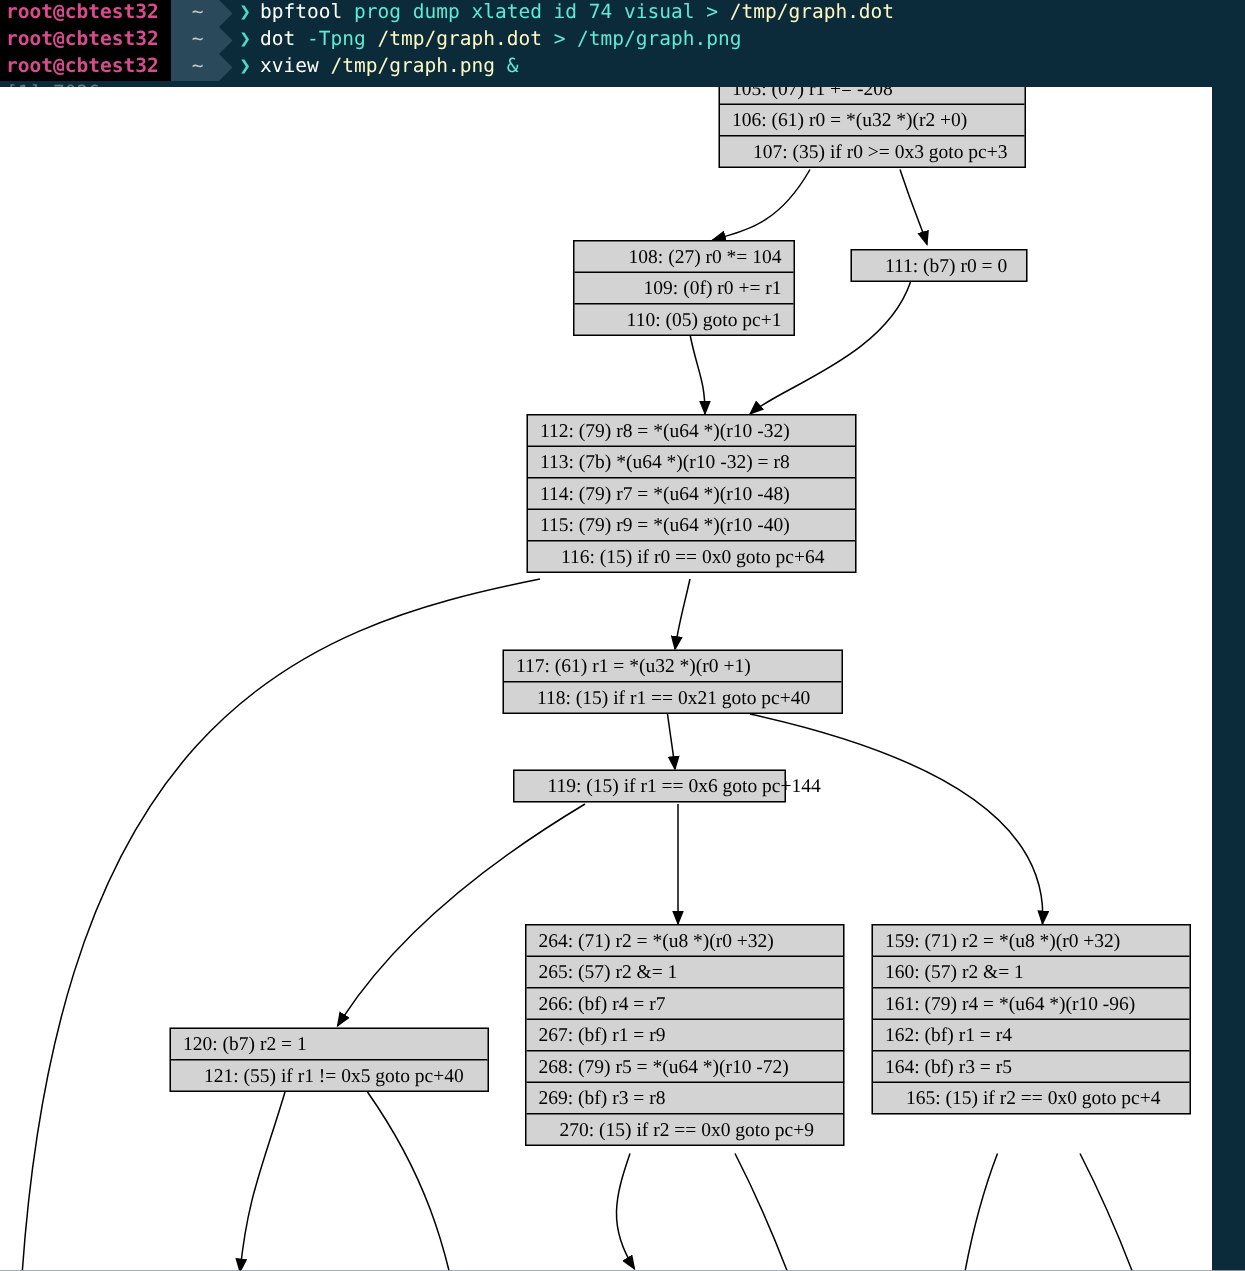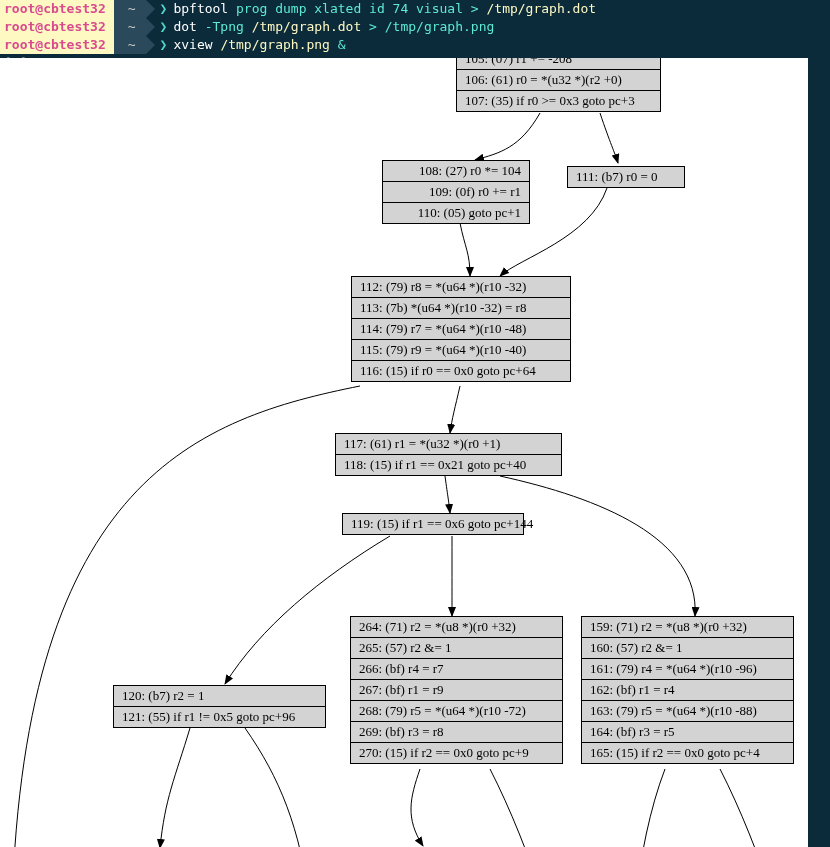--- a/index.html
+++ b/index.html
@@ -16,21 +16,21 @@
     padding: 0;
     font-size: 13px;
     line-height: 18px;
   }
   .term-line {
     display: flex;
     align-items: baseline;
     white-space: pre;
   }
   .host {
-    background: #fef9c3;
+    background: #000000;
     color: #d94b8e;
     font-weight: bold;
     padding: 0 8px 0 4px;
     position: relative;
   }
   .host::after {
     content: '';
     position: absolute;
     right: -9px;
     top: 0;
@@ -91,21 +91,21 @@
     border: 1px solid #000;
     background: #d3d3d3;
     font-size: 13px;
   }
   .cell {
     border-bottom: 1px solid #000;
     padding: 2px 8px;
     white-space: nowrap;
     color: #000;
   }
-  .cell:last-child { border-bottom: none; }
+  .cell:last-child { border-bottom: none; margin-left: 14px; }
   .node-cut-top .cell:first-child { border-top: none; }
 </style>
 </head>
 <body>
 
 <div class="terminal">
   <div class="term-line">
     <span class="host">root@cbtest32</span>
     <span class="path">~</span>
     <span class="arrow">❯</span>
@@ -171,21 +171,21 @@
 
       <path d="M 420 711 C 410 740, 405 760, 423 788" stroke="#000" fill="none" marker-end="url(#ah)"></path>
 
       <path d="M 490 711 C 510 750, 530 800, 545 847" stroke="#000" fill="none"></path>
 
       <path d="M 665 711 C 650 750, 640 800, 635 847" stroke="#000" fill="none"></path>
 
       <path d="M 720 711 C 740 750, 760 800, 775 847" stroke="#000" fill="none"></path>
     </svg>
 
-    <div class="node node-cut-top" style="left:456px; top:-10px; width:205px;">
+    <div class="node node-cut-top" style="left:479px; top:-10px; width:205px;">
       <div class="cell">105: (07) r1 += -208</div>
       <div class="cell">106: (61) r0 = *(u32 *)(r2 +0)</div>
       <div class="cell">107: (35) if r0 &gt;= 0x3 goto pc+3</div>
     </div>
 
     <div class="node" style="left:382px; top:102px; width:148px;text-align:right;">
       <div class="cell">108: (27) r0 *= 104</div>
       <div class="cell">109: (0f) r0 += r1</div>
       <div class="cell">110: (05) goto pc+1</div>
     </div>
@@ -206,37 +206,36 @@
       <div class="cell">117: (61) r1 = *(u32 *)(r0 +1)</div>
       <div class="cell">118: (15) if r1 == 0x21 goto pc+40</div>
     </div>
 
     <div class="node" style="left:342px; top:455px; width:182px;">
       <div class="cell">119: (15) if r1 == 0x6 goto pc+144</div>
     </div>
 
     <div class="node" style="left:113px; top:627px; width:213px;">
       <div class="cell">120: (b7) r2 = 1</div>
-      <div class="cell">121: (55) if r1 != 0x5 goto pc+96</div>
+      <div class="cell">121: (55) if r1 != 0x5 goto pc+40</div>
     </div>
 
     <div class="node" style="left:350px; top:558px; width:213px;">
       <div class="cell">264: (71) r2 = *(u8 *)(r0 +32)</div>
       <div class="cell">265: (57) r2 &amp;= 1</div>
       <div class="cell">266: (bf) r4 = r7</div>
       <div class="cell">267: (bf) r1 = r9</div>
       <div class="cell">268: (79) r5 = *(u64 *)(r10 -72)</div>
       <div class="cell">269: (bf) r3 = r8</div>
       <div class="cell">270: (15) if r2 == 0x0 goto pc+9</div>
     </div>
 
     <div class="node" style="left:581px; top:558px; width:213px;">
       <div class="cell">159: (71) r2 = *(u8 *)(r0 +32)</div>
       <div class="cell">160: (57) r2 &amp;= 1</div>
       <div class="cell">161: (79) r4 = *(u64 *)(r10 -96)</div>
       <div class="cell">162: (bf) r1 = r4</div>
-      <div class="cell">163: (79) r5 = *(u64 *)(r10 -88)</div>
       <div class="cell">164: (bf) r3 = r5</div>
       <div class="cell">165: (15) if r2 == 0x0 goto pc+4</div>
     </div>
 
   </div>
 </div>
 
 </body></html>

